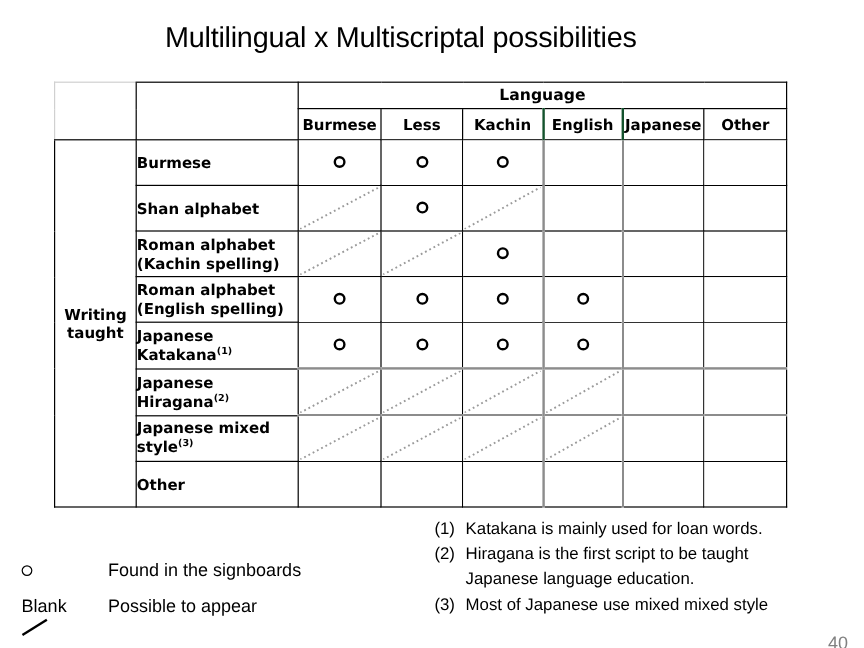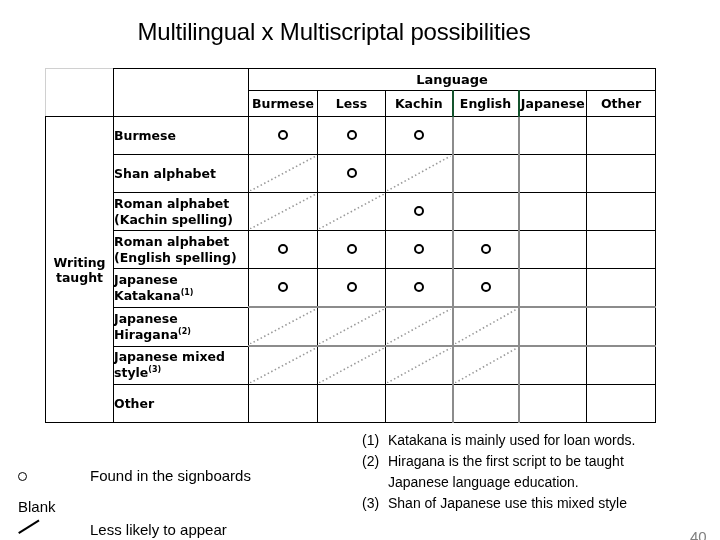--- a/index.html
+++ b/index.html
@@ -427,38 +427,38 @@
   <div class="legend-row">
     <span class="legend-sym">
         <span class="sym-circle"></span>
       </span>
     <span class="legend-text">Found in the signboards</span>
   </div>
   <div class="legend-row">
     <span class="legend-sym">
         <span class="sym-blank">Blank</span>
       </span>
+    <span class="legend-text">Possible to appear</span>
   </div>
   <div class="legend-row">
     <span class="legend-sym">
         <span class="sym-slash"></span>
       </span>
-    <span class="legend-text">Less likely to appear</span>
   </div>
 </div>
 
 <div class="footnotes">
   <div class="fn-row">
     <span class="fn-num">(1)</span>
     <span class="fn-text">Katakana is mainly used for loan words.</span>
   </div>
   <div class="fn-row">
     <span class="fn-num">(2)</span>
     <span class="fn-text">Hiragana is the first script to be taught</span>
   </div>
   <div class="fn-cont">Japanese language education.</div>
   <div class="fn-row">
     <span class="fn-num">(3)</span>
-    <span class="fn-text">Shan of Japanese use this mixed style</span>
+    <span class="fn-text">Most of Japanese use mixed mixed style</span>
   </div>
 </div>
 
 <div class="slide-number">40</div>
 
 </body></html>

